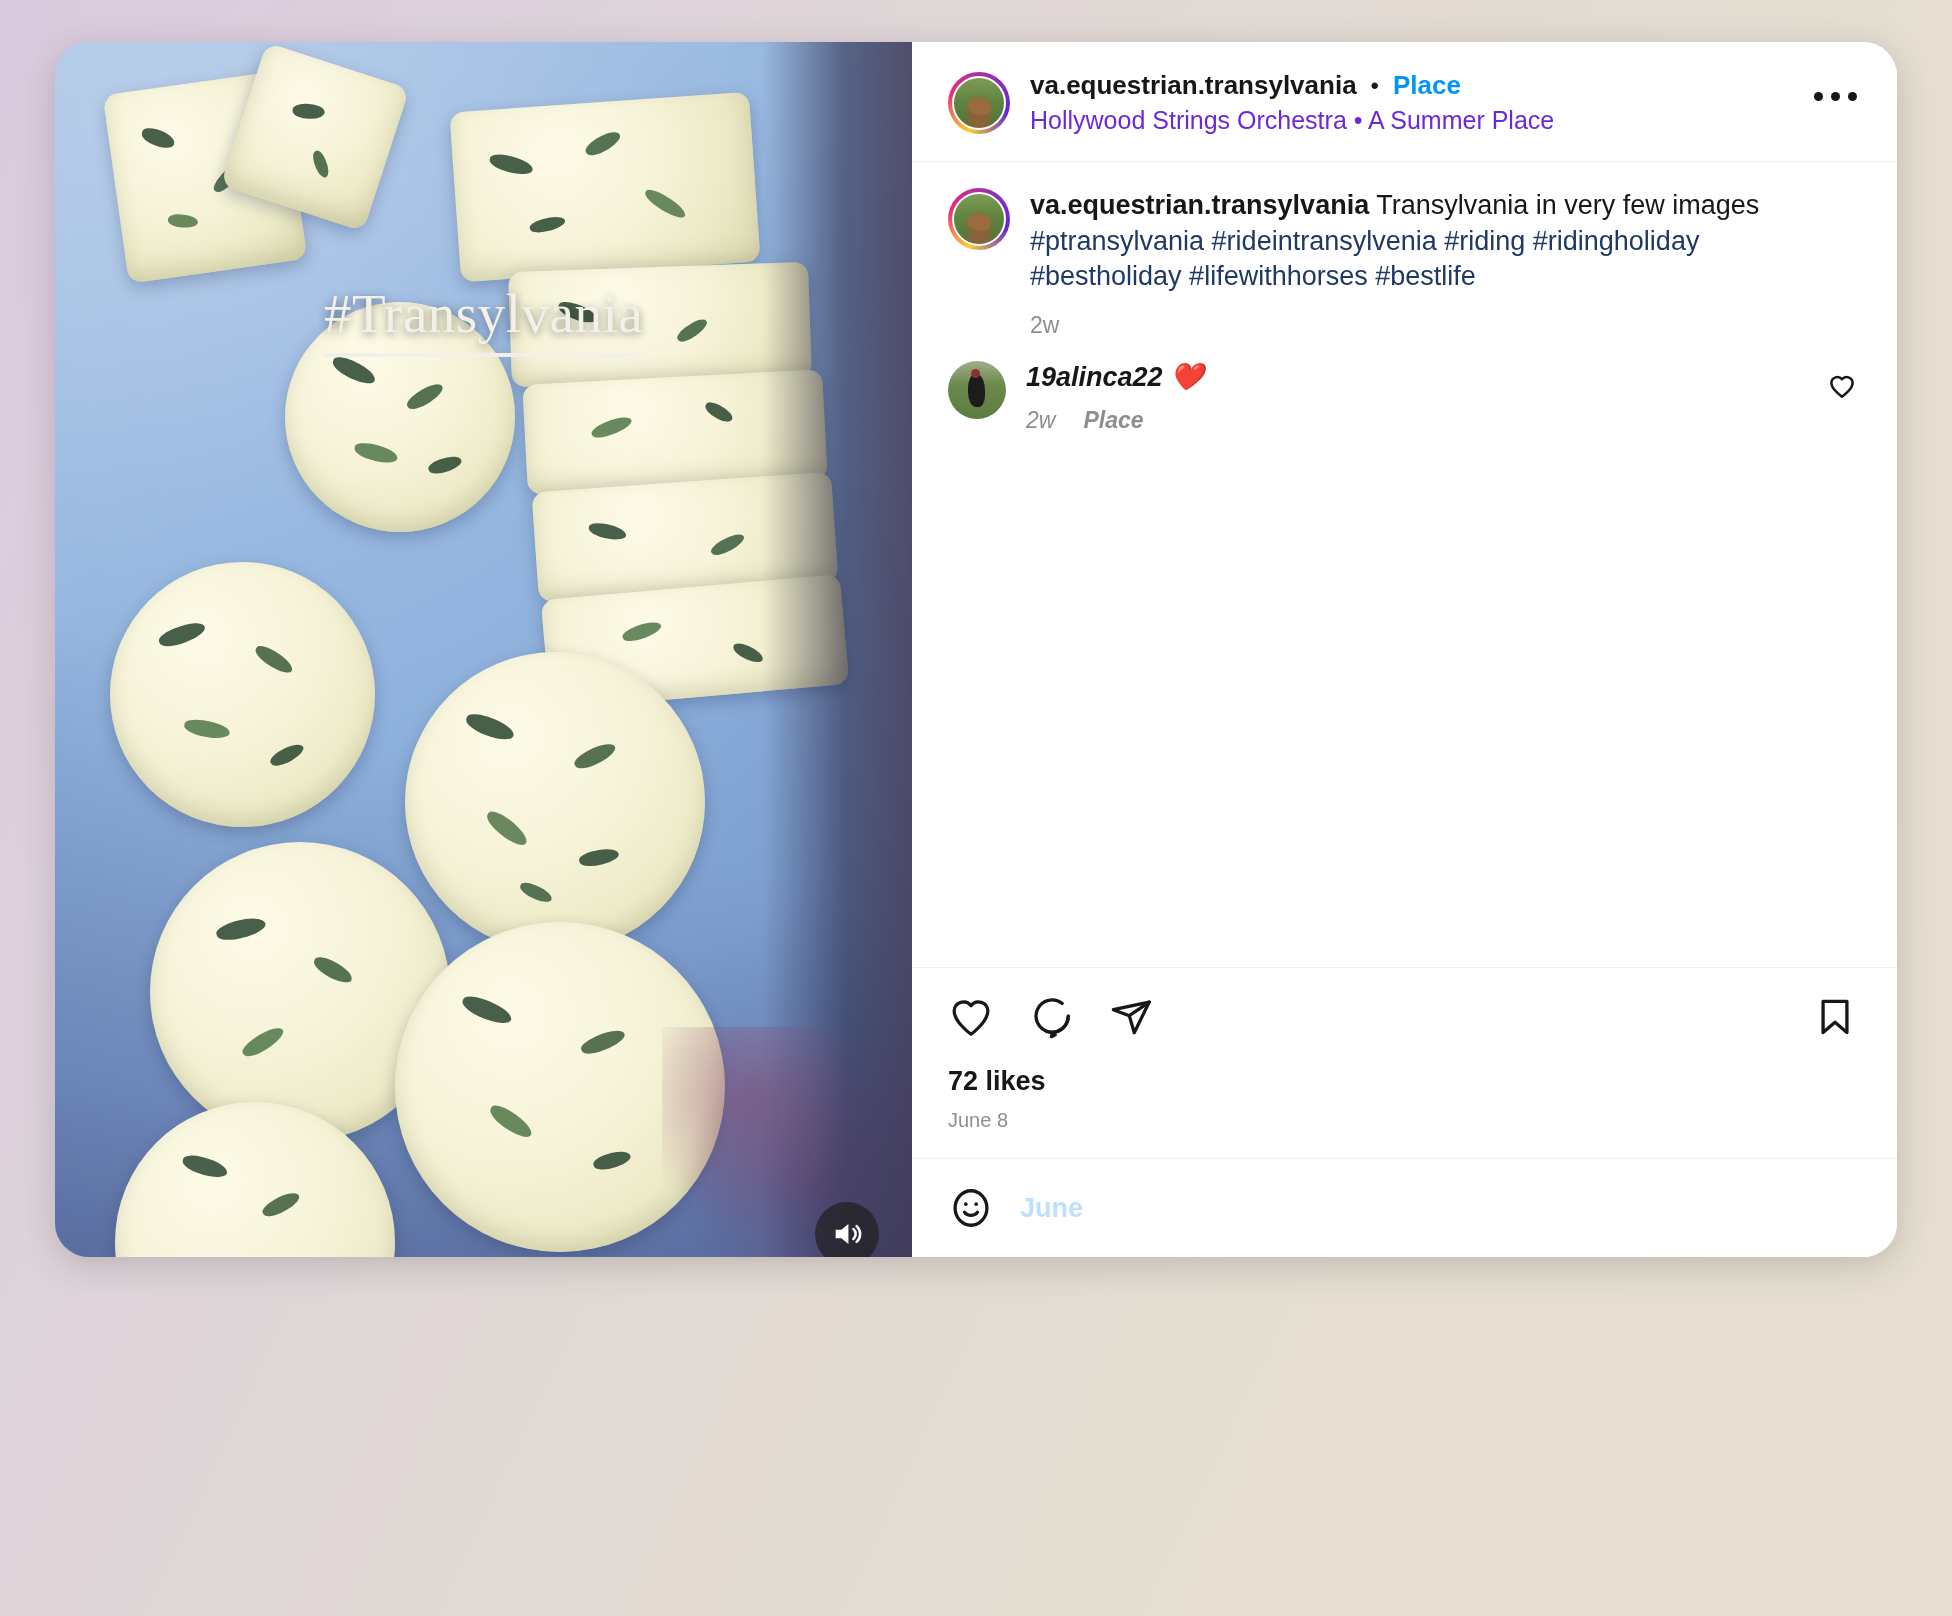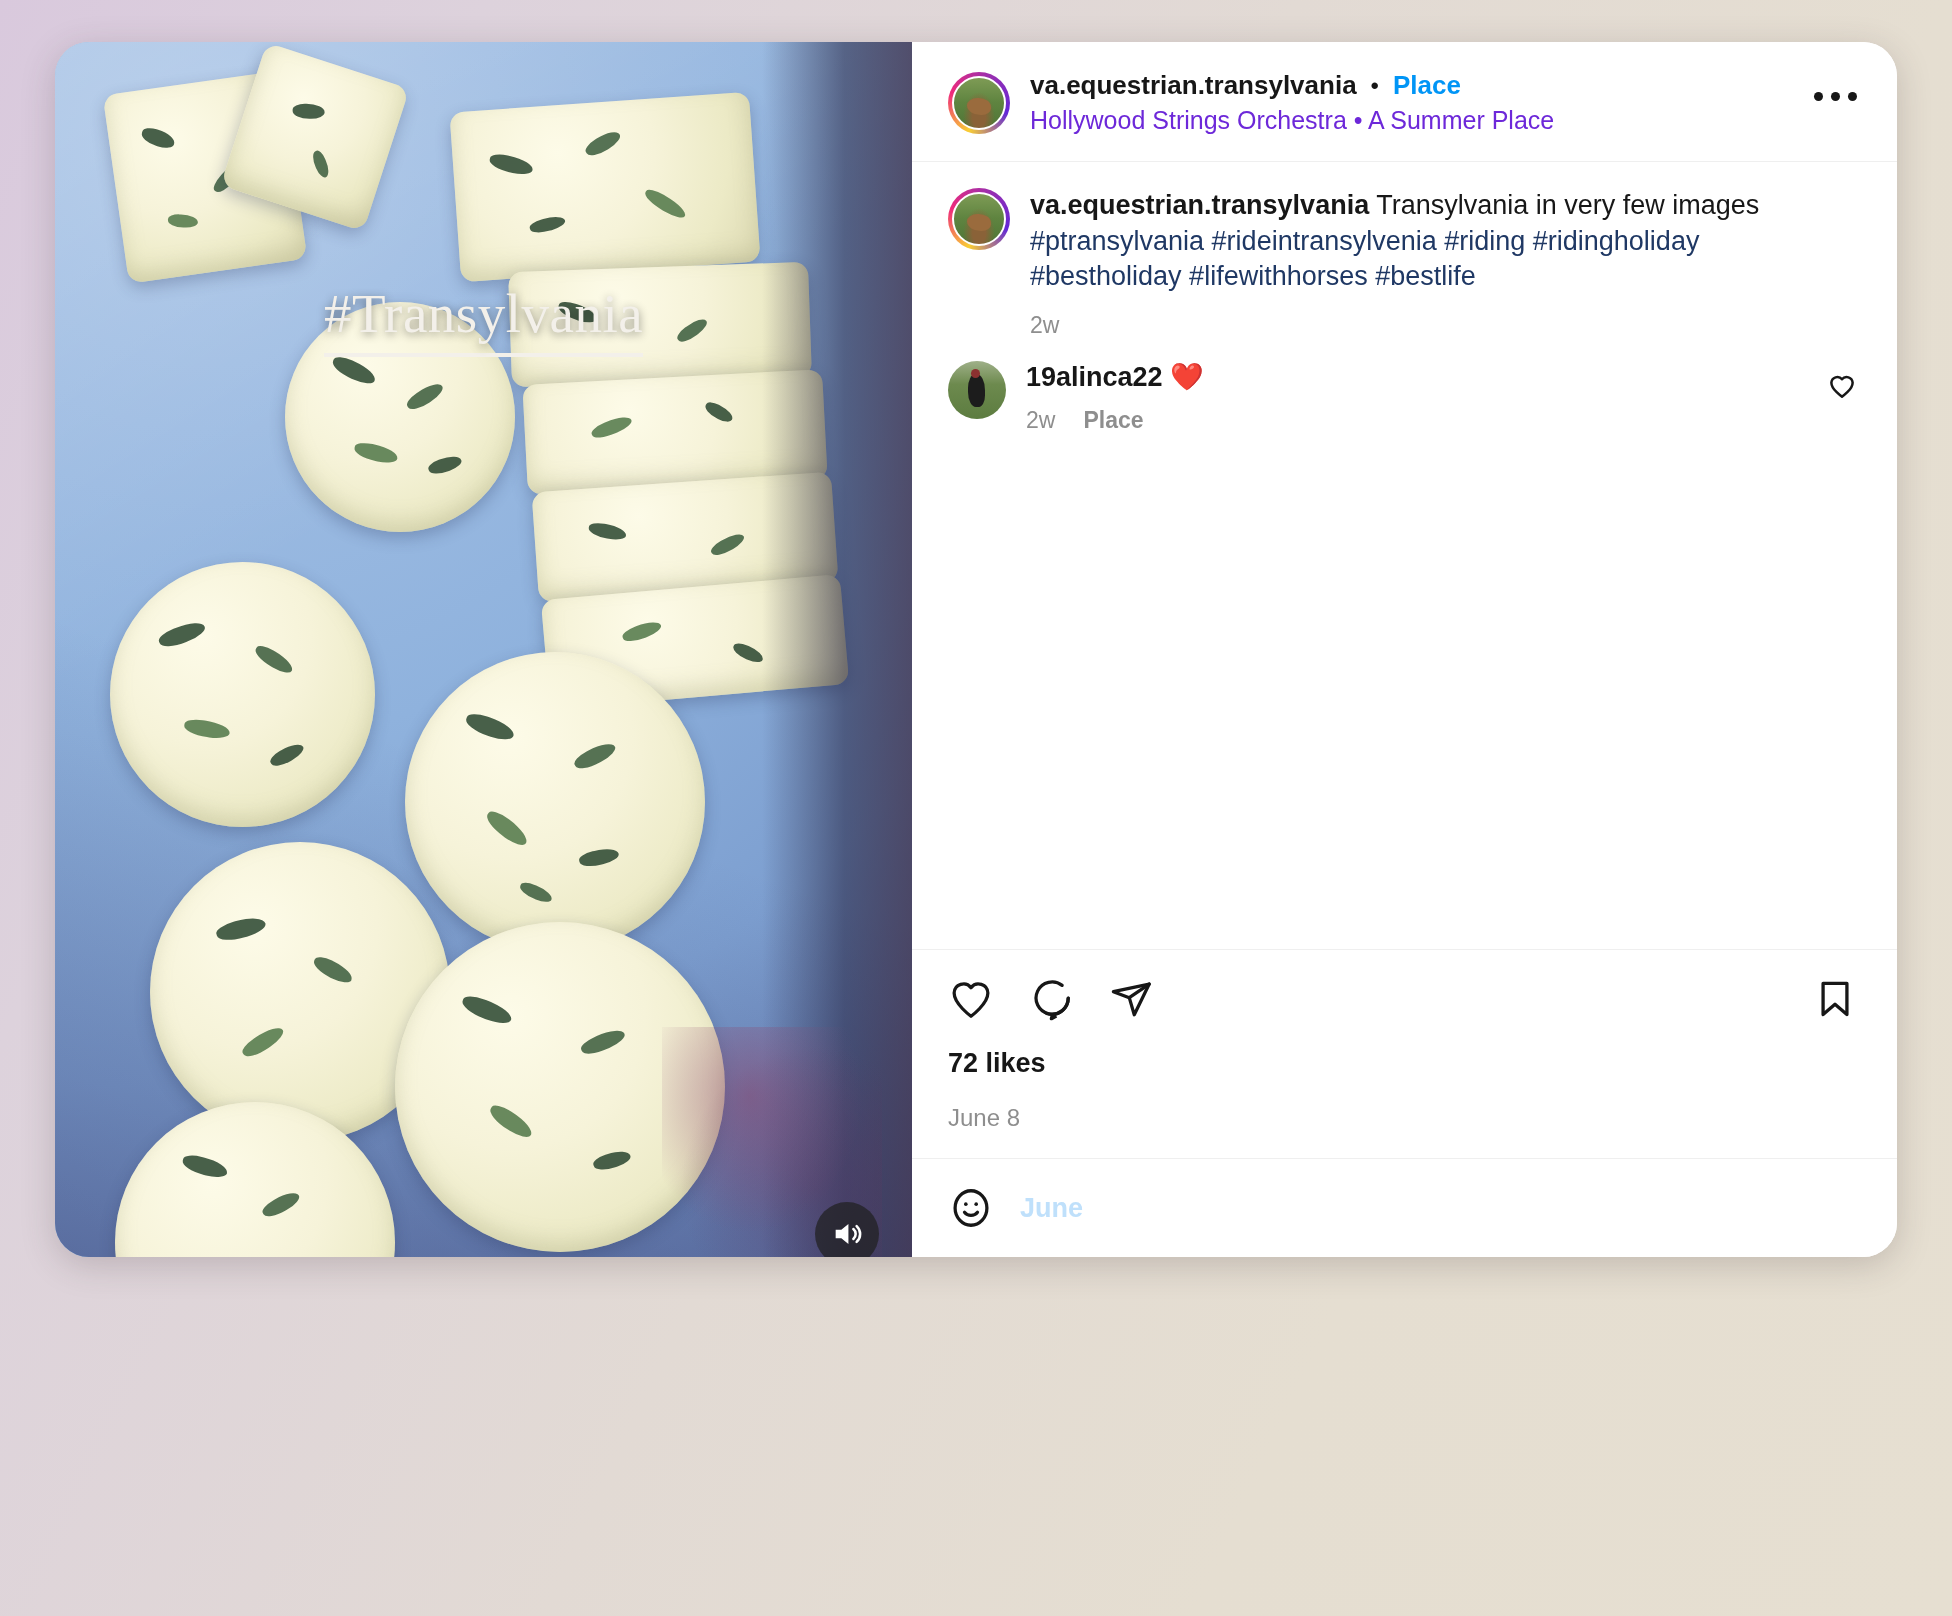--- a/index.html
+++ b/index.html
@@ -127,32 +127,32 @@
     background:linear-gradient(180deg,#9fb089 0%,#6d8a4e 40%,#5c7c40 100%);
   }
   .cmt-av::before{
     content:""; position:absolute; left:34%; top:22%; width:30%; height:58%;
     background:#1c1c1c; border-radius:42% 48% 35% 45%;
   }
   .cmt-av::after{
     content:""; position:absolute; left:40%; top:14%; width:16%; height:16%;
     background:#8b3030; border-radius:50%;
   }
-  .cmt-body{ flex:1; min-width:0; }
+  .cmt-body{ flex:1; min-width:0;font-style:italic; }
   .cmt-text{ font-size:27px; color:#171717; font-weight:700; }
   .cmt-sub{ font-size:23px; color:#8e8e8e; margin-top:14px; display:flex; gap:28px; }
   .cmt-sub .reply{ font-weight:700; color:#8e8e8e; cursor:pointer; }
   .cmt-like{ margin-left:auto; padding-top:10px; cursor:pointer; }
   
   .actions{ border-top:1px solid #efefef; padding:26px 40px 0 36px; }
   .act-icons{ display:flex; align-items:center; gap:34px; }
   .act-icons .spacer{ margin-left:auto; }
   .icon-btn{ cursor:pointer; display:flex; align-items:center; justify-content:center; }
   .likes{ font-size:27px; font-weight:700; color:#171717; margin-top:26px; }
-  .date{ font-size:24px; color:#8e8e8e; margin-top:25px; }
+  .date{ font-size:20px; color:#8e8e8e; margin-top:12px; }
   
   .addc{
     border-top:1px solid #efefef; margin-top:26px;
     display:flex; align-items:center; gap:26px; padding:26px 40px 26px 36px;
   }
   .emoji-btn{ width:46px;height:46px;cursor:pointer; }
   .cinput{
     flex:1; border:none; outline:none; font-size:27px; color:#171717;
     font-family:"Liberation Sans", sans-serif; background:transparent;
   }

